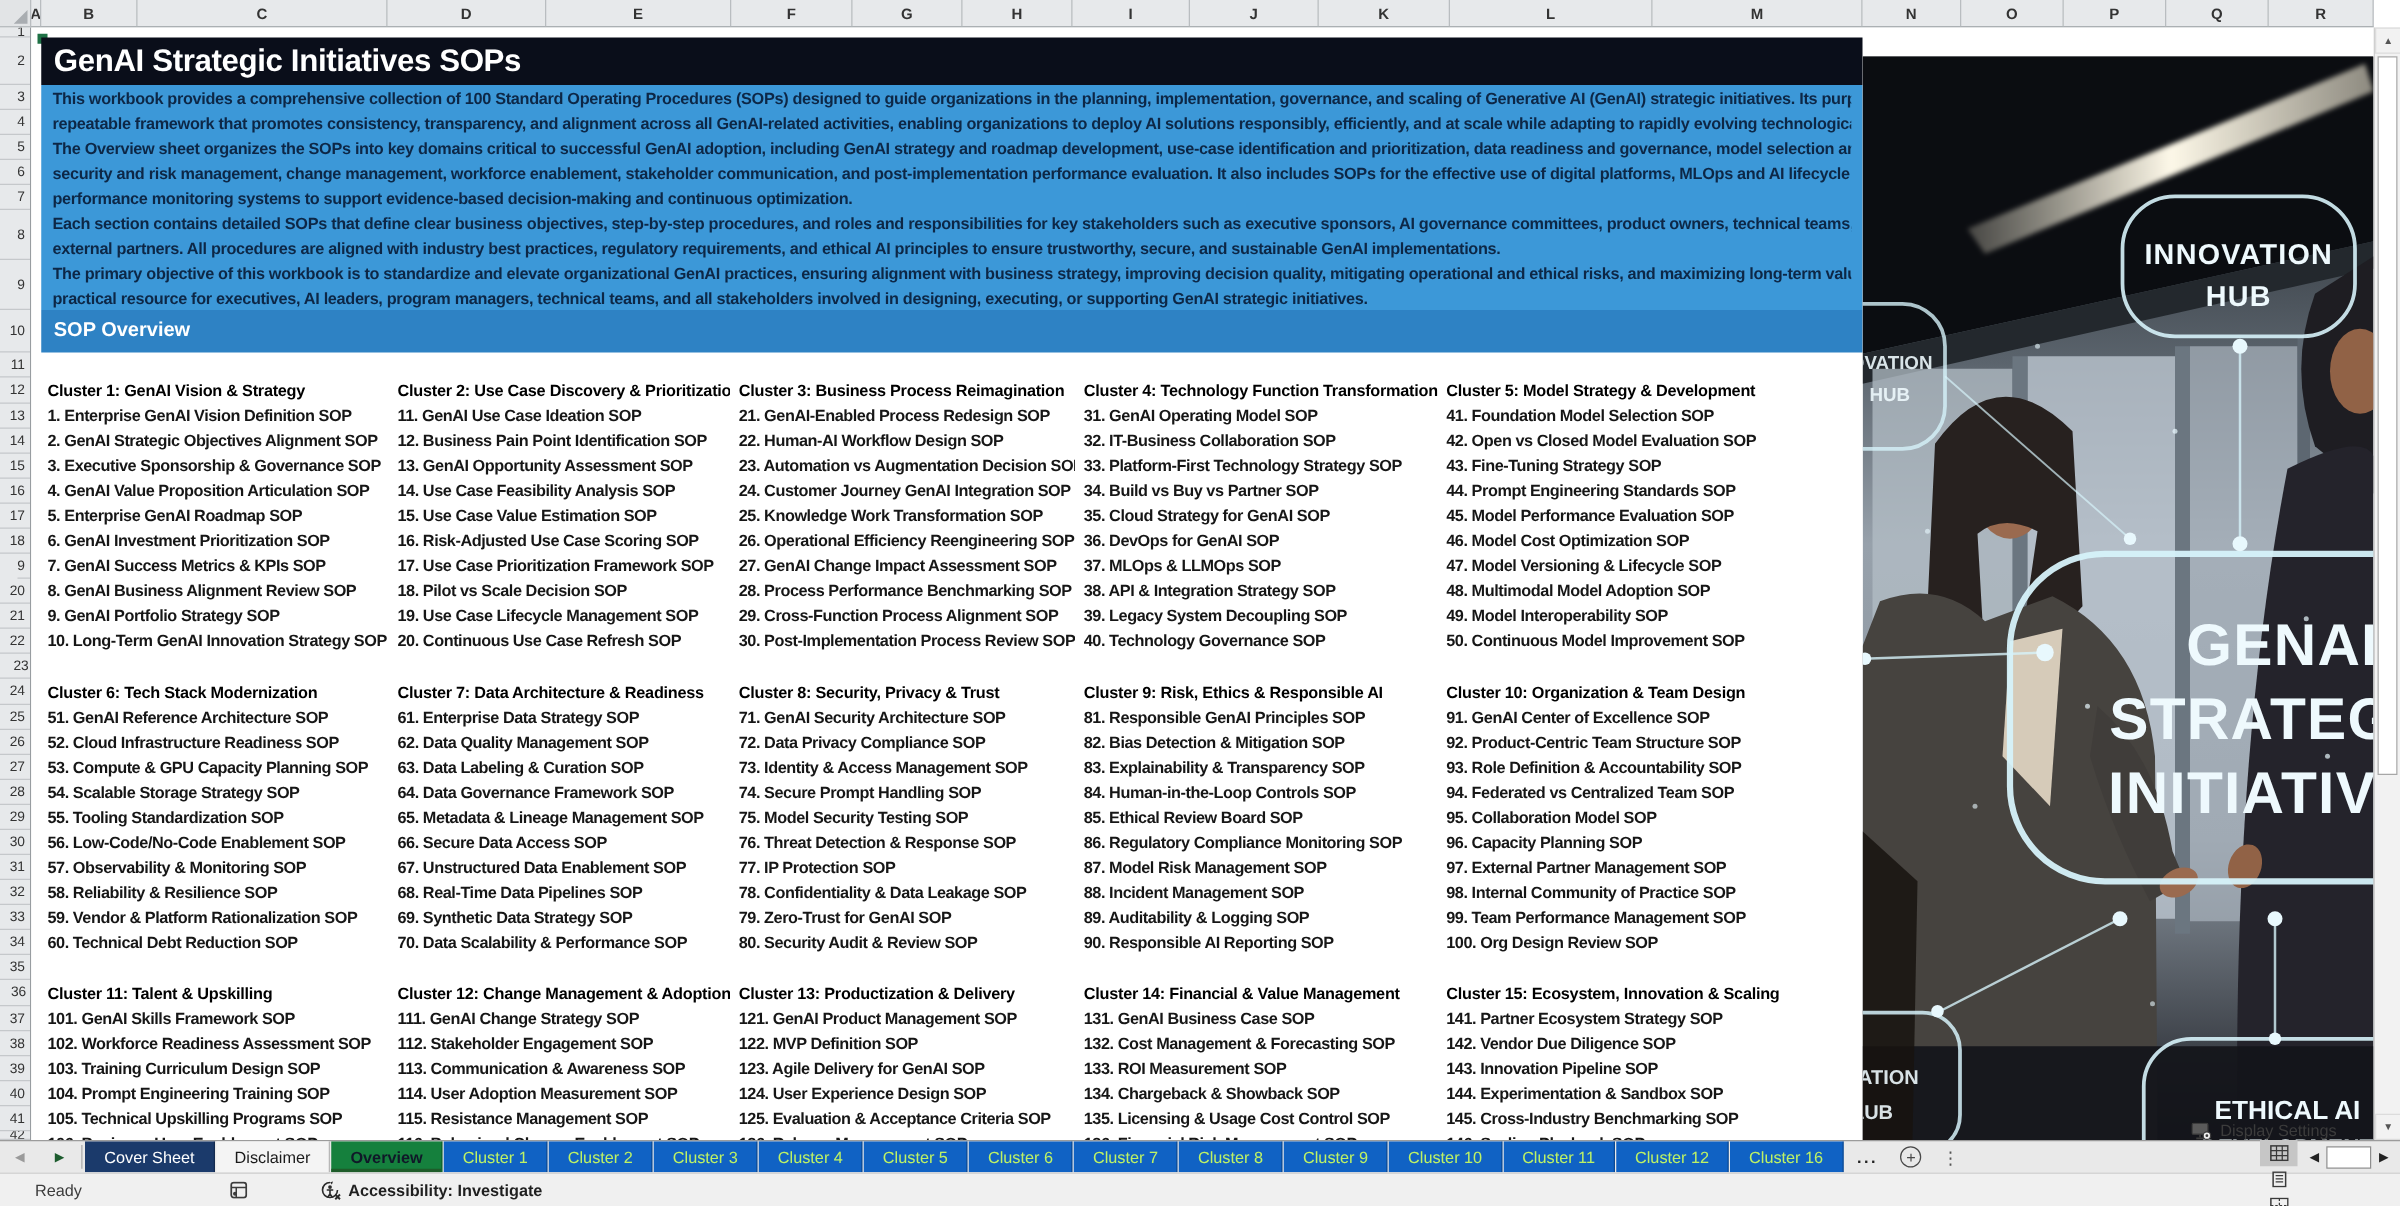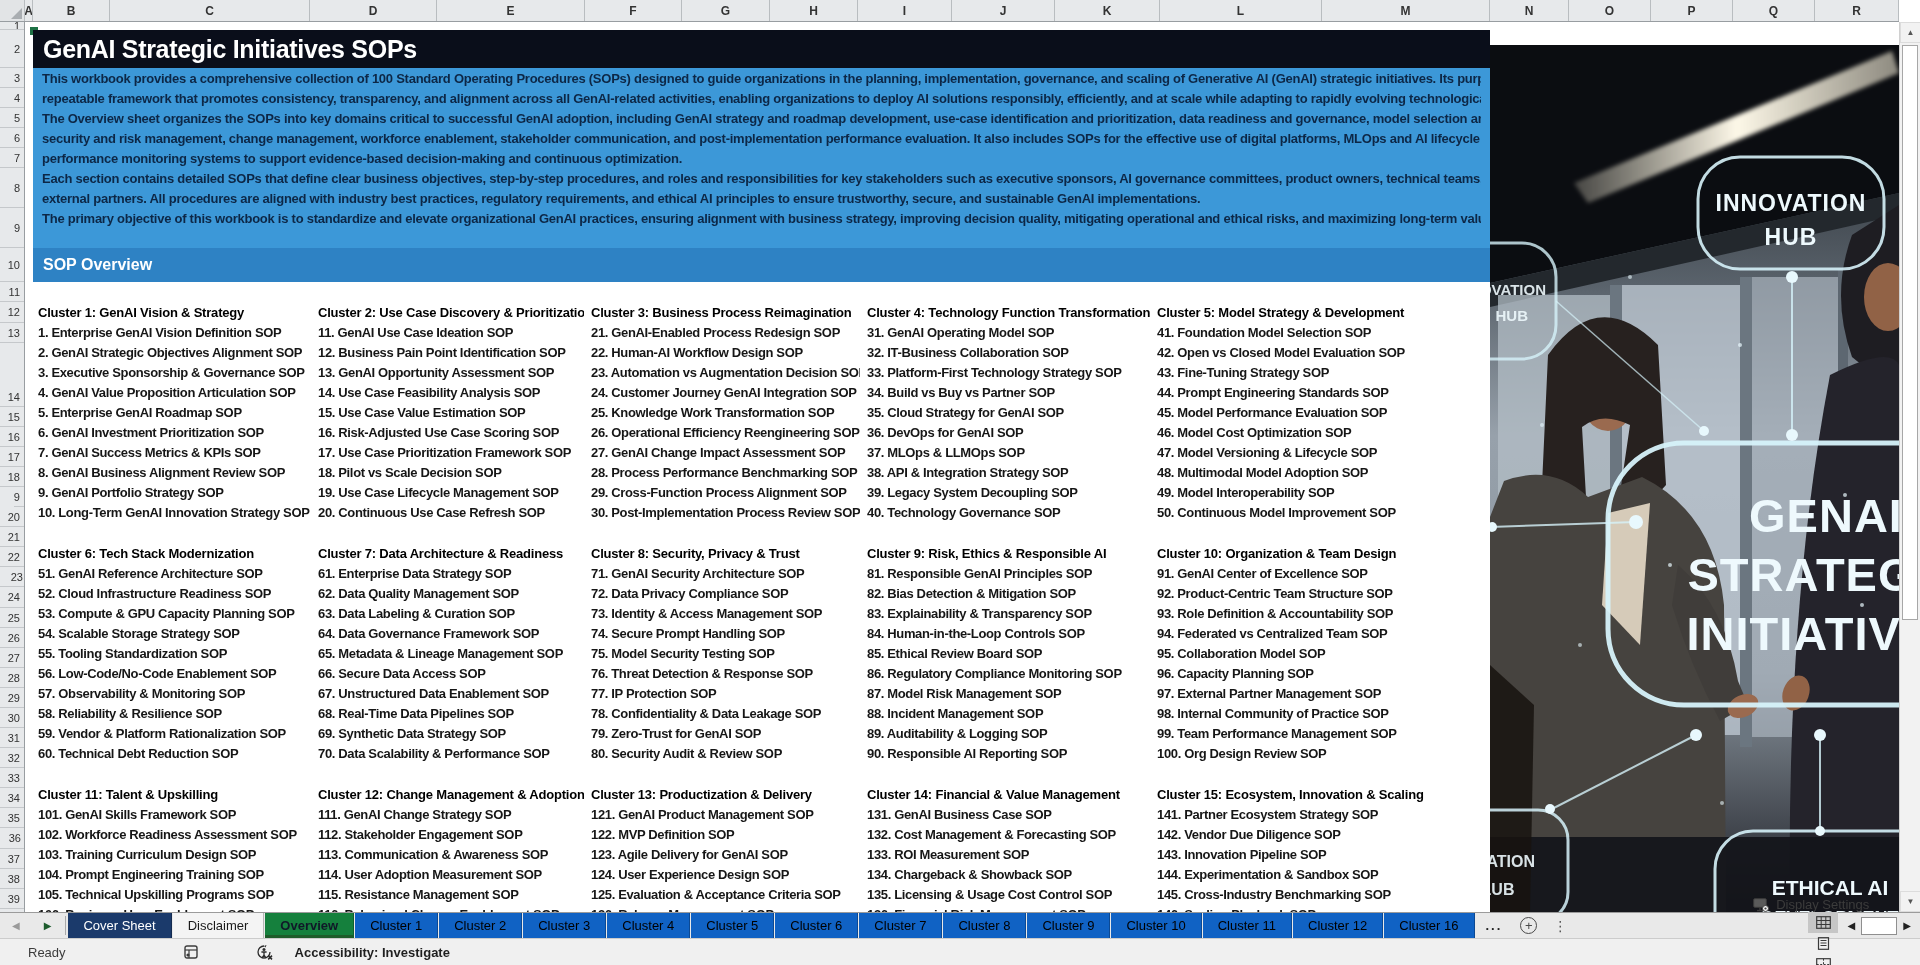--- a/index.html
+++ b/index.html
@@ -107,40 +107,40 @@
   #tabnav-right{ color:#1d5c2e; }
   .tabbar-divider{ width:1px; background:#aaa; margin:3px 2px; }
   #tabs{ display:flex; align-items:stretch; }
   .tab{
     display:flex; align-items:center; padding:0 15px; font-size:13px; margin-right:1px;
     white-space:nowrap; border-right:1px solid rgba(0,0,0,0.25); cursor:default;
   }
   .tab-navy{ background:#1b3a6b; color:#fff; }
   .tab-light{ background:#f4f4f4; color:#1a1a1a; }
   .tab-active{ background:#15803d; color:#101828; font-weight:700; box-shadow:inset 0 -3px 0 #1e5c2a; }
-  .tab-blue{ background:#1062c4; color:#000000; }
+  .tab-blue{ background:#1062c4; color:#bef264; }
   #tab-more{ display:flex; align-items:center; padding:0 10px; font-size:13px; font-weight:700; letter-spacing:2px; color:#222; }
   #new-sheet-btn{
     align-self:center; width:17px; height:17px; border:1.5px solid #4a4a4a; border-radius:50%;
     display:flex; align-items:center; justify-content:center; font-size:13px; line-height:1; color:#4a4a4a; margin:0 8px;
   }
   #tab-dots{ display:flex; align-items:center; font-size:14px; color:#555; padding:0 8px; letter-spacing:0; }
   #h-scroll{ margin-left:auto; display:flex; align-items:center; padding-right:3px; }
   .hs-btn{ font-size:10px; color:#222; padding:2px 6px; }
   #hs-thumb{ width:36px; height:18px; background:#fff; border:1px solid #8f8f8f; }
 
   
   #status-bar{
     position:absolute; left:0; top:938px; width:1920px; height:27px;
     background:#f0f0f0; border-top:1px solid #cccccc;
     display:flex; align-items:center; font-size:13px; color:#3c3c3c;
   }
   #status-ready{ margin-left:28px; }
   #macro-icon{ margin-left:118px; display:flex; }
-  #accessibility-group{ margin-left:58px; display:flex; align-items:center; gap:22px; }
+  #accessibility-group{ margin-left:58px; display:flex; align-items:center; gap:6px; }
   #accessibility-text{ font-weight:600; color:#1f1f1f; }
   #status-right{ margin-left:auto; display:flex; align-items:center;flex-direction:column; }
   #display-settings{ display:flex; align-items:center; gap:6px; margin-right:24px; }
   .view-btn{ width:30px; height:21px; display:flex; align-items:center; justify-content:center; }
   .view-btn.active{ background:#c6c6c6; }
   #zoom-controls{ display:flex; align-items:center; margin-left:16px; }
   #zoom-out{ font-size:15px; color:#333; padding:0 8px; }
   #zoom-track{ position:relative; width:122px; height:2px; background:#8a8a8a; }
   #zoom-thumb{ position:absolute; left:46px; top:-5px; width:5px; height:12px; background:#3d3d3d; }
   #zoom-tick{ position:absolute; left:60px; top:-3px; width:1px; height:8px; background:#8a8a8a; }
@@ -179,21 +179,21 @@
     <div class="row-h" style="height: 20px;">4</div>
     <div class="row-h" style="height: 20px;">5</div>
     <div class="row-h" style="height: 20px;">6</div>
     <div class="row-h" style="height: 20px;">7</div>
     <div class="row-h" style="height: 40px;">8</div>
     <div class="row-h" style="height: 40px;">9</div>
     <div class="row-h" style="height: 34px;">10</div>
     <div class="row-h" style="height: 20px;">11</div>
     <div class="row-h" style="height: 21px;">12</div>
     <div class="row-h" style="height: 20px;">13</div>
-    <div class="row-h" style="height: 20px; margin-top: 44px;">14</div>
+    <div class="row-h" style="height: 20px;">14</div>
     <div class="row-h" style="height: 20px;">15</div>
     <div class="row-h" style="height: 20px;">16</div>
     <div class="row-h" style="height: 20px;">17</div>
     <div class="row-h" style="height: 20px;">18</div>
     <div class="row-h" style="height: 20px; margin-left: 14px;">19</div>
     <div class="row-h" style="height: 20px;">20</div>
     <div class="row-h" style="height: 20px;">21</div>
     <div class="row-h" style="height: 20px;">22</div>
     <div class="row-h" style="height: 20px; padding-left: 23px;">23</div>
     <div class="row-h" style="height: 21px;">24</div>
@@ -222,20 +222,21 @@
   <div id="title-bar">GenAI Strategic Initiatives SOPs</div>
   <div id="description">
       <div class="desc-line">This workbook provides a comprehensive collection of 100 Standard Operating Procedures (SOPs) designed to guide organizations in the planning, implementation, governance, and scaling of Generative AI (GenAI) strategic initiatives. Its purpose is to establish a structured and</div>
       <div class="desc-line">repeatable framework that promotes consistency, transparency, and alignment across all GenAI-related activities, enabling organizations to deploy AI solutions responsibly, efficiently, and at scale while adapting to rapidly evolving technological landscapes.</div>
       <div class="desc-line">The Overview sheet organizes the SOPs into key domains critical to successful GenAI adoption, including GenAI strategy and roadmap development, use-case identification and prioritization, data readiness and governance, model selection and deployment, AI ethics and compliance,</div>
       <div class="desc-line">security and risk management, change management, workforce enablement, stakeholder communication, and post-implementation performance evaluation. It also includes SOPs for the effective use of digital platforms, MLOps and AI lifecycle management tools, data analytics, and</div>
       <div class="desc-line">performance monitoring systems to support evidence-based decision-making and continuous optimization.</div>
       <div class="desc-line">Each section contains detailed SOPs that define clear business objectives, step-by-step procedures, and roles and responsibilities for key stakeholders such as executive sponsors, AI governance committees, product owners, technical teams, legal and compliance functions, and</div>
       <div class="desc-line">external partners. All procedures are aligned with industry best practices, regulatory requirements, and ethical AI principles to ensure trustworthy, secure, and sustainable GenAI implementations.</div>
       <div class="desc-line">The primary objective of this workbook is to standardize and elevate organizational GenAI practices, ensuring alignment with business strategy, improving decision quality, mitigating operational and ethical risks, and maximizing long-term value from AI investments. It serves as a</div>
+      <div class="desc-line">practical resource for executives, AI leaders, program managers, technical teams, and all stakeholders involved in designing, executing, or supporting GenAI strategic initiatives.</div>
     </div>
   <div id="sop-overview-bar">SOP Overview</div>
   <div class="band" id="band0">
       <div class="cluster" style="left: 5px; width: 273px;">
         <div class="cluster-title">Cluster 1: GenAI Vision &amp; Strategy</div>
         <div class="cluster-item">1. Enterprise GenAI Vision Definition SOP</div>
         <div class="cluster-item">2. GenAI Strategic Objectives Alignment SOP</div>
         <div class="cluster-item">3. Executive Sponsorship &amp; Governance SOP</div>
         <div class="cluster-item">4. GenAI Value Proposition Articulation SOP</div>
         <div class="cluster-item">5. Enterprise GenAI Roadmap SOP</div>

